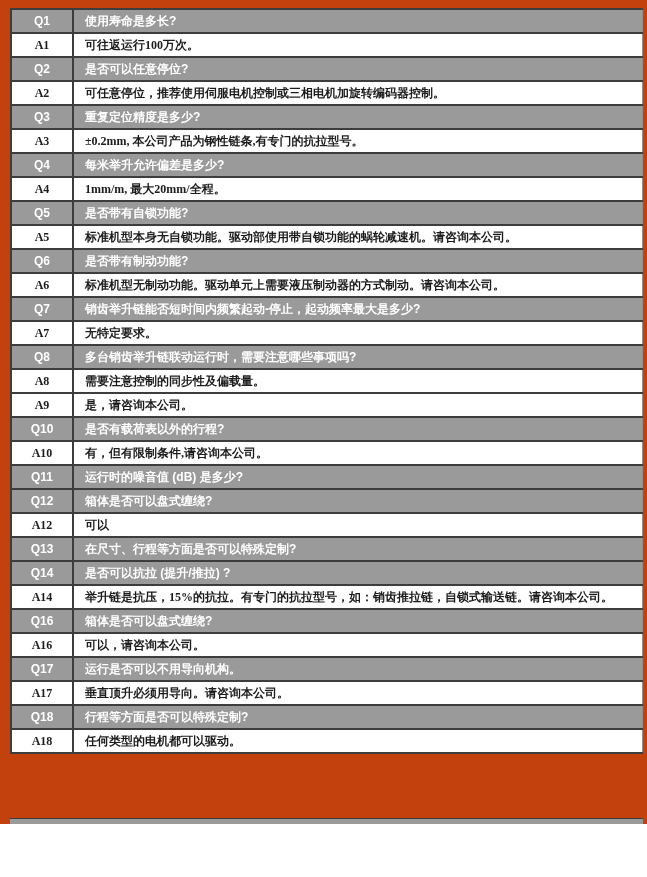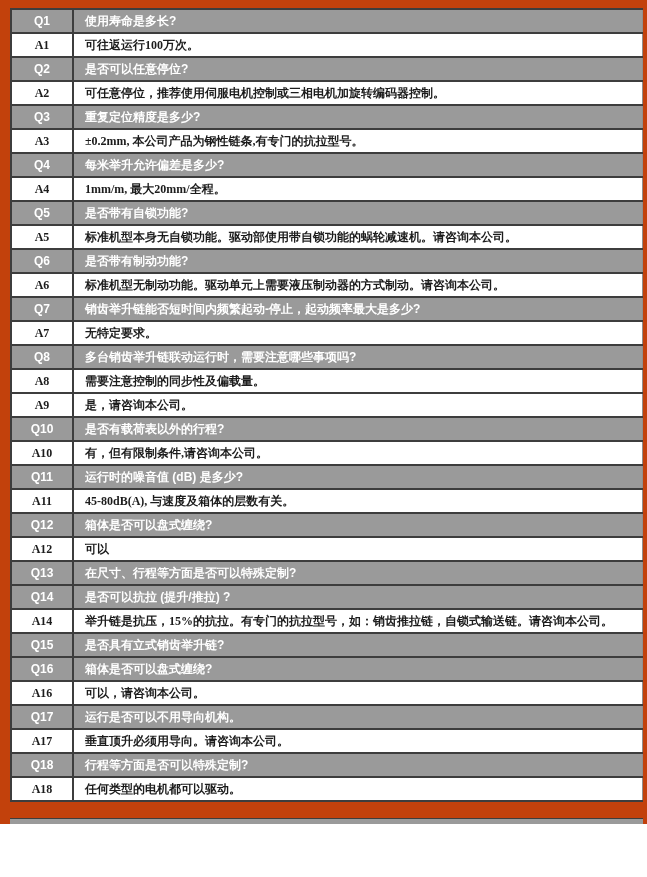--- a/index.html
+++ b/index.html
@@ -158,24 +158,20 @@
   </tr>
   <tr class="a-row">
     <td class="label">A10</td>
     <td class="content">有，但有限制条件,请咨询本公司。</td>
   </tr>
 
   <tr class="q-row">
     <td class="label">Q11</td>
     <td class="content">运行时的噪音值 (dB) 是多少?</td>
   </tr>
-  <tr class="a-row">
-    <td class="label">A11</td>
-    <td class="content">45-80dB(A), 与速度及箱体的层数有关。</td>
-  </tr>
 
   <tr class="q-row">
     <td class="label">Q12</td>
     <td class="content">箱体是否可以盘式缠绕?</td>
   </tr>
   <tr class="a-row">
     <td class="label">A12</td>
     <td class="content">可以</td>
   </tr>
 
@@ -186,24 +182,20 @@
 
   <tr class="q-row">
     <td class="label">Q14</td>
     <td class="content">是否可以抗拉 (提升/推拉) ?</td>
   </tr>
   <tr class="a-row">
     <td class="label">A14</td>
     <td class="content">举升链是抗压，15%的抗拉。有专门的抗拉型号，如：销齿推拉链，自锁式输送链。请咨询本公司。</td>
   </tr>
 
-  <tr class="q-row">
-    <td class="label">Q15</td>
-    <td class="content">是否具有立式销齿举升链?</td>
-  </tr>
 
   <tr class="q-row">
     <td class="label">Q16</td>
     <td class="content">箱体是否可以盘式缠绕?</td>
   </tr>
   <tr class="a-row">
     <td class="label">A16</td>
     <td class="content">可以，请咨询本公司。</td>
   </tr>
 

